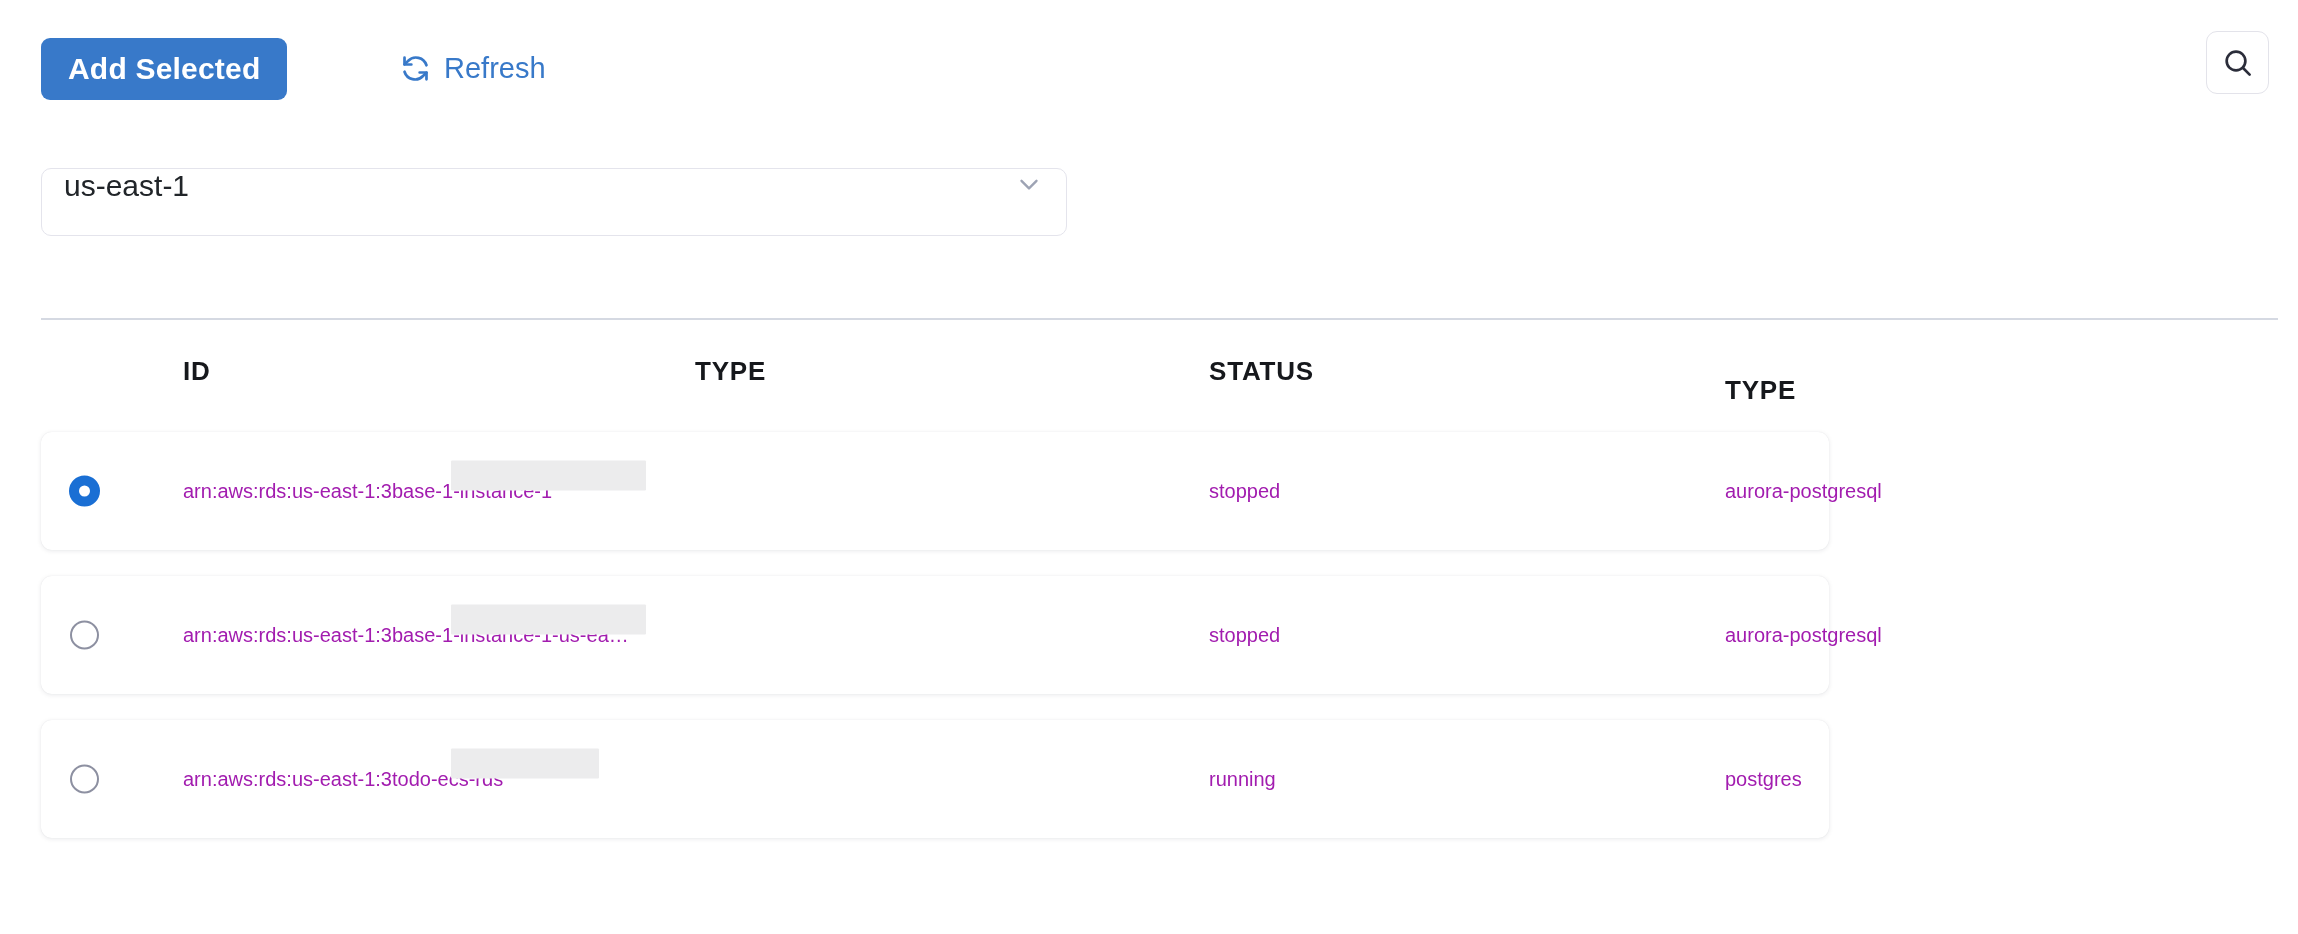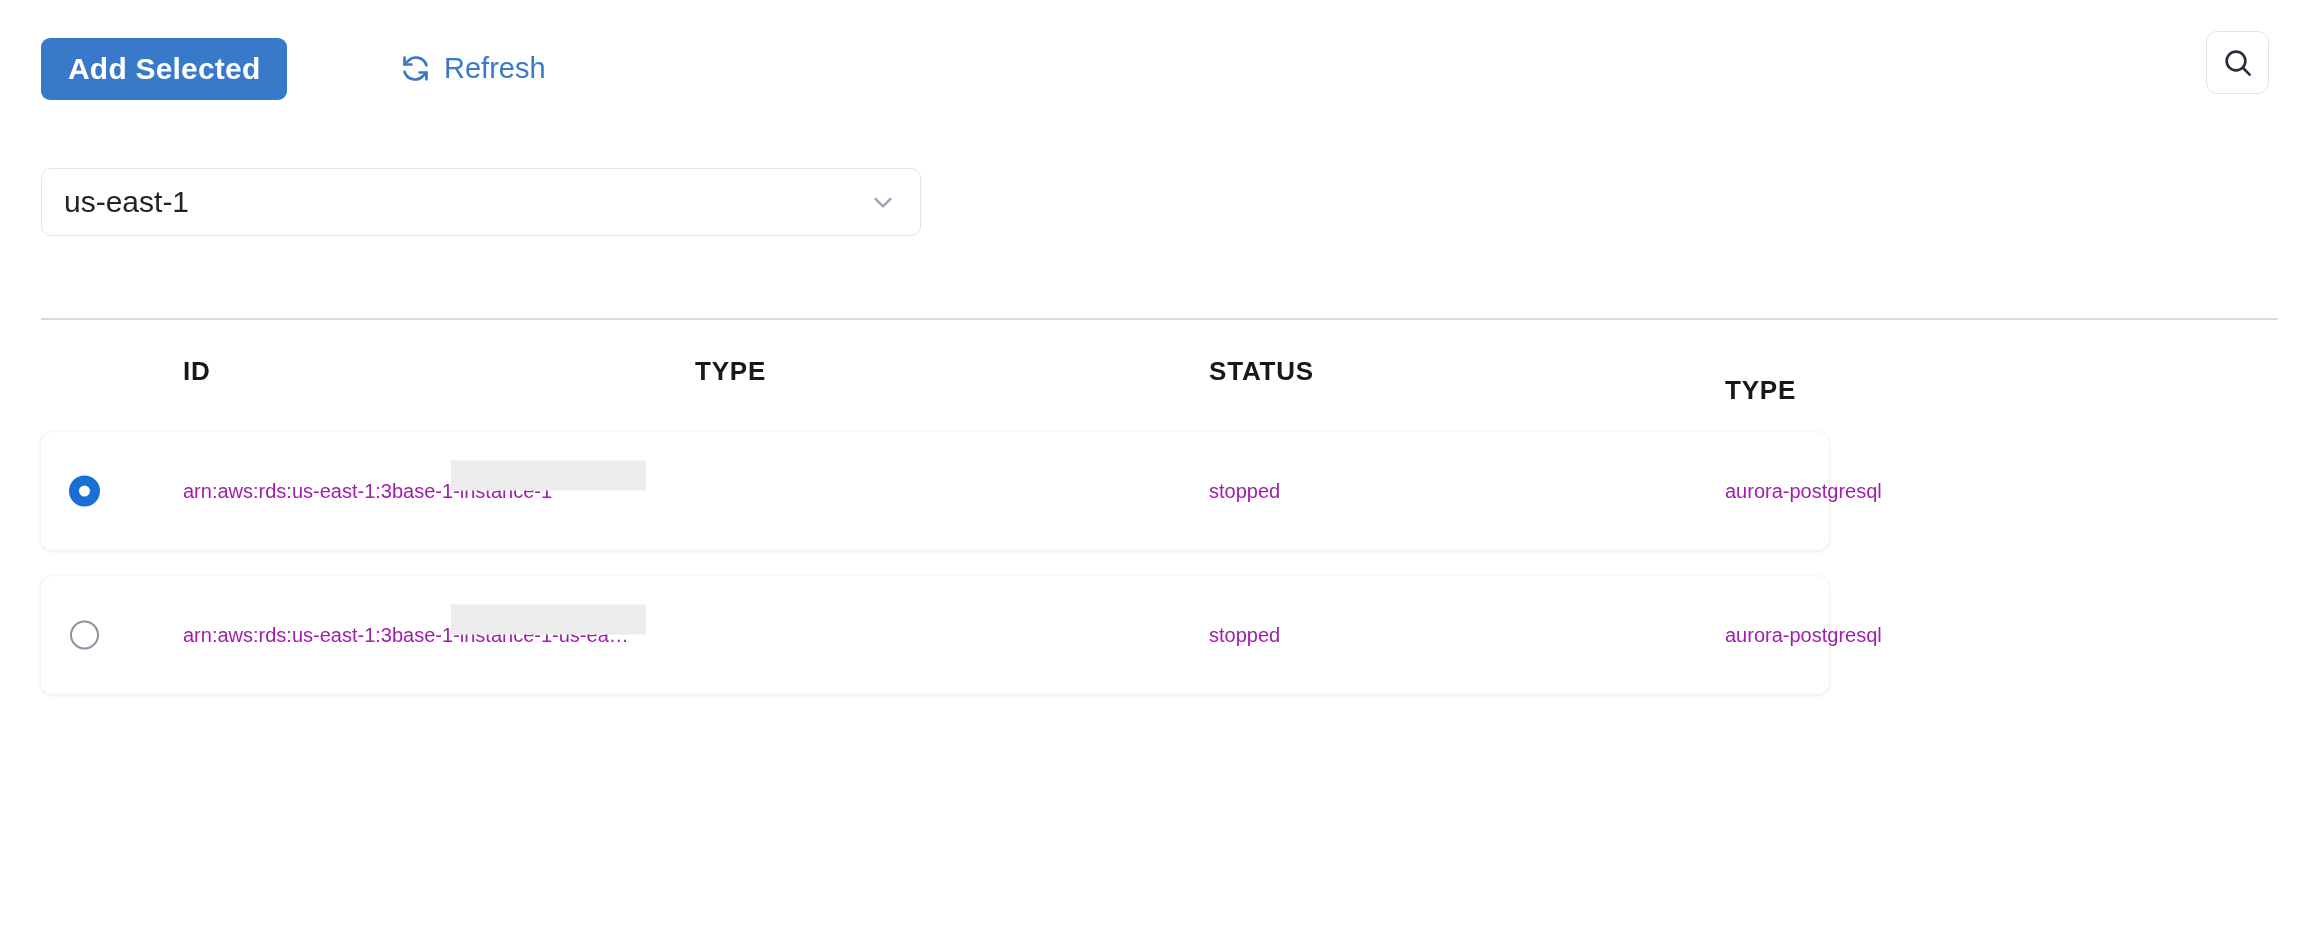--- a/index.html
+++ b/index.html
@@ -74,27 +74,26 @@
     justify-content: center;
     padding: 0;
   }
   .search-btn .ico { display: block; width: 34px; height: 34px; }
 
   
   .region-select {
     position: absolute;
     left: 41px;
     top: 168px;
-    width: 880px;
+    width: 1026px;
     height: 68px;
     background: #ffffff;
     border: 1.5px solid #e4e4ec;
     border-radius: 10px;
     display: flex;
-    align-items: center;
     padding: 0 22px;
     cursor: pointer;
   }
   .region-select .value {
     flex: 1;
     font-size: 30px;
     color: #212529;
     white-space: nowrap;
   }
   .region-select .chev { width: 30px; height: 30px; display: block; }
@@ -264,14 +263,27 @@
     <span class="cell c-id">
       <span class="arn">
         <span>arn:aws:rds:us-east-1:3</span><span>base-1-instance-1-us-ea…</span>
         <span class="redaction r2"></span>
       </span>
     </span>
     <span class="cell c-stat">stopped</span>
     <span class="cell c-type">aurora-postgresql</span>
   </div>
 
+  <div class="row">
+    <span class="cell c-radio">
+      <span class="radio"></span>
+    </span>
+    <span class="cell c-id">
+      <span class="arn">
+        <span>arn:aws:rds:us-east-1:3</span><span>todo-ecs-rds</span>
+        <span class="redaction r3"></span>
+      </span>
+    </span>
+    <span class="cell c-stat">running</span>
+    <span class="cell c-type">postgres</span>
+  </div>
 
 </div>
 
 </body></html>

